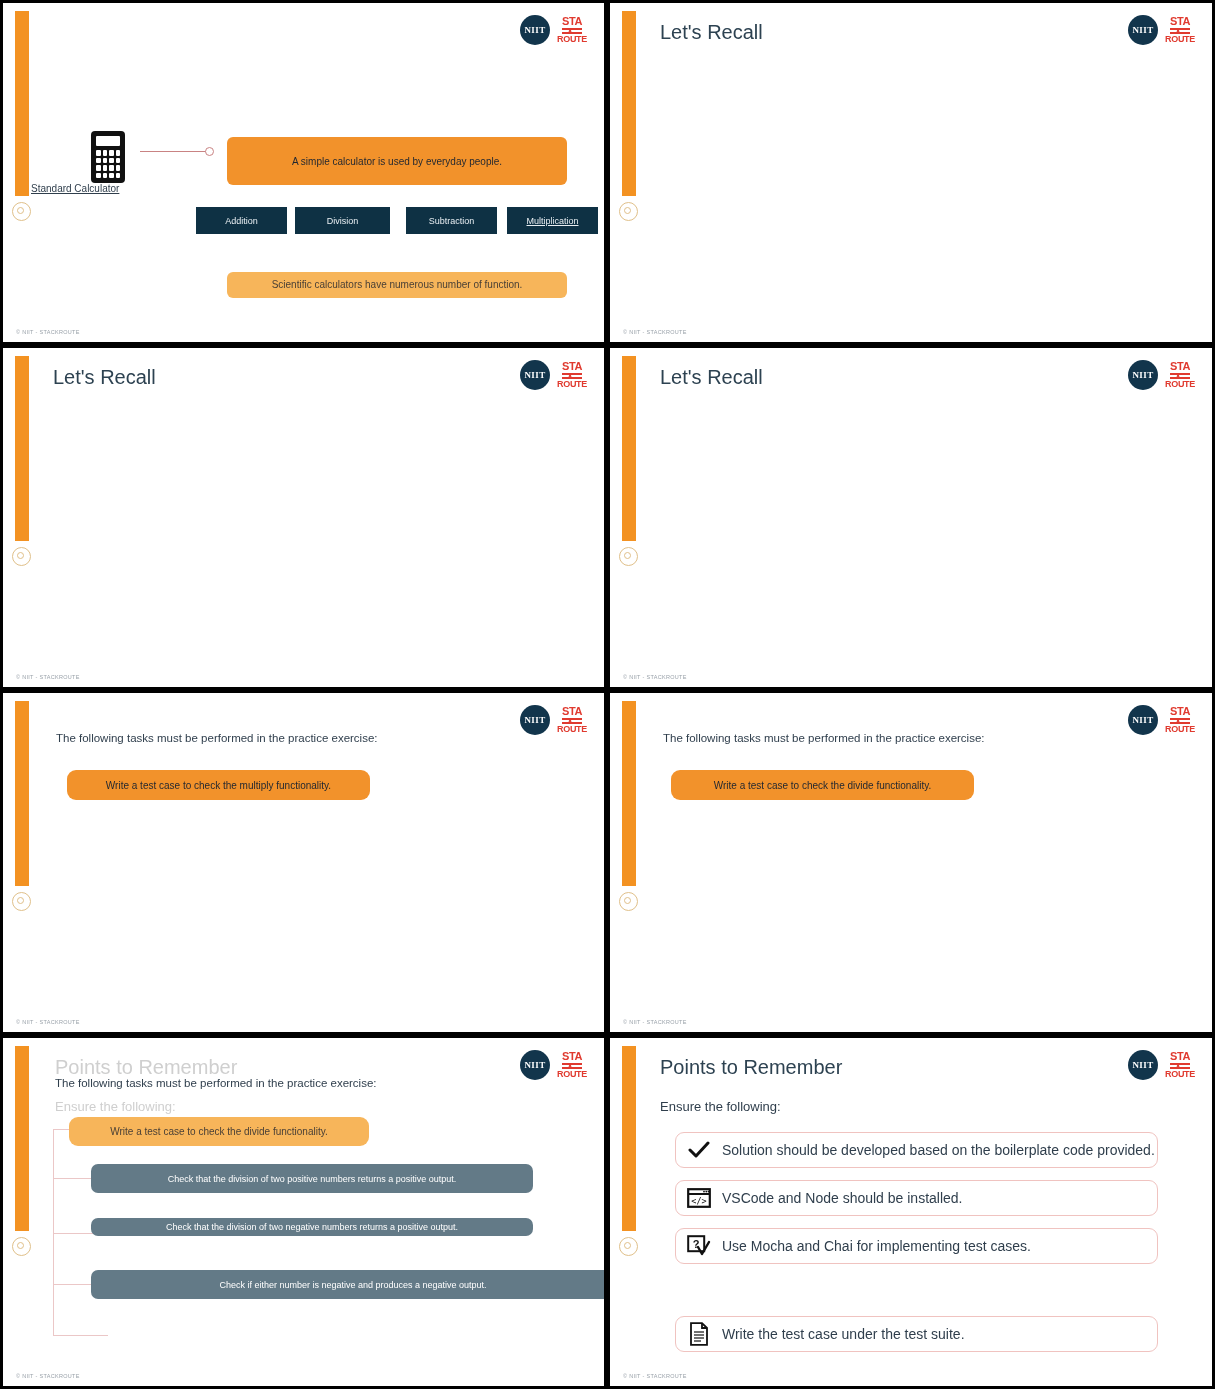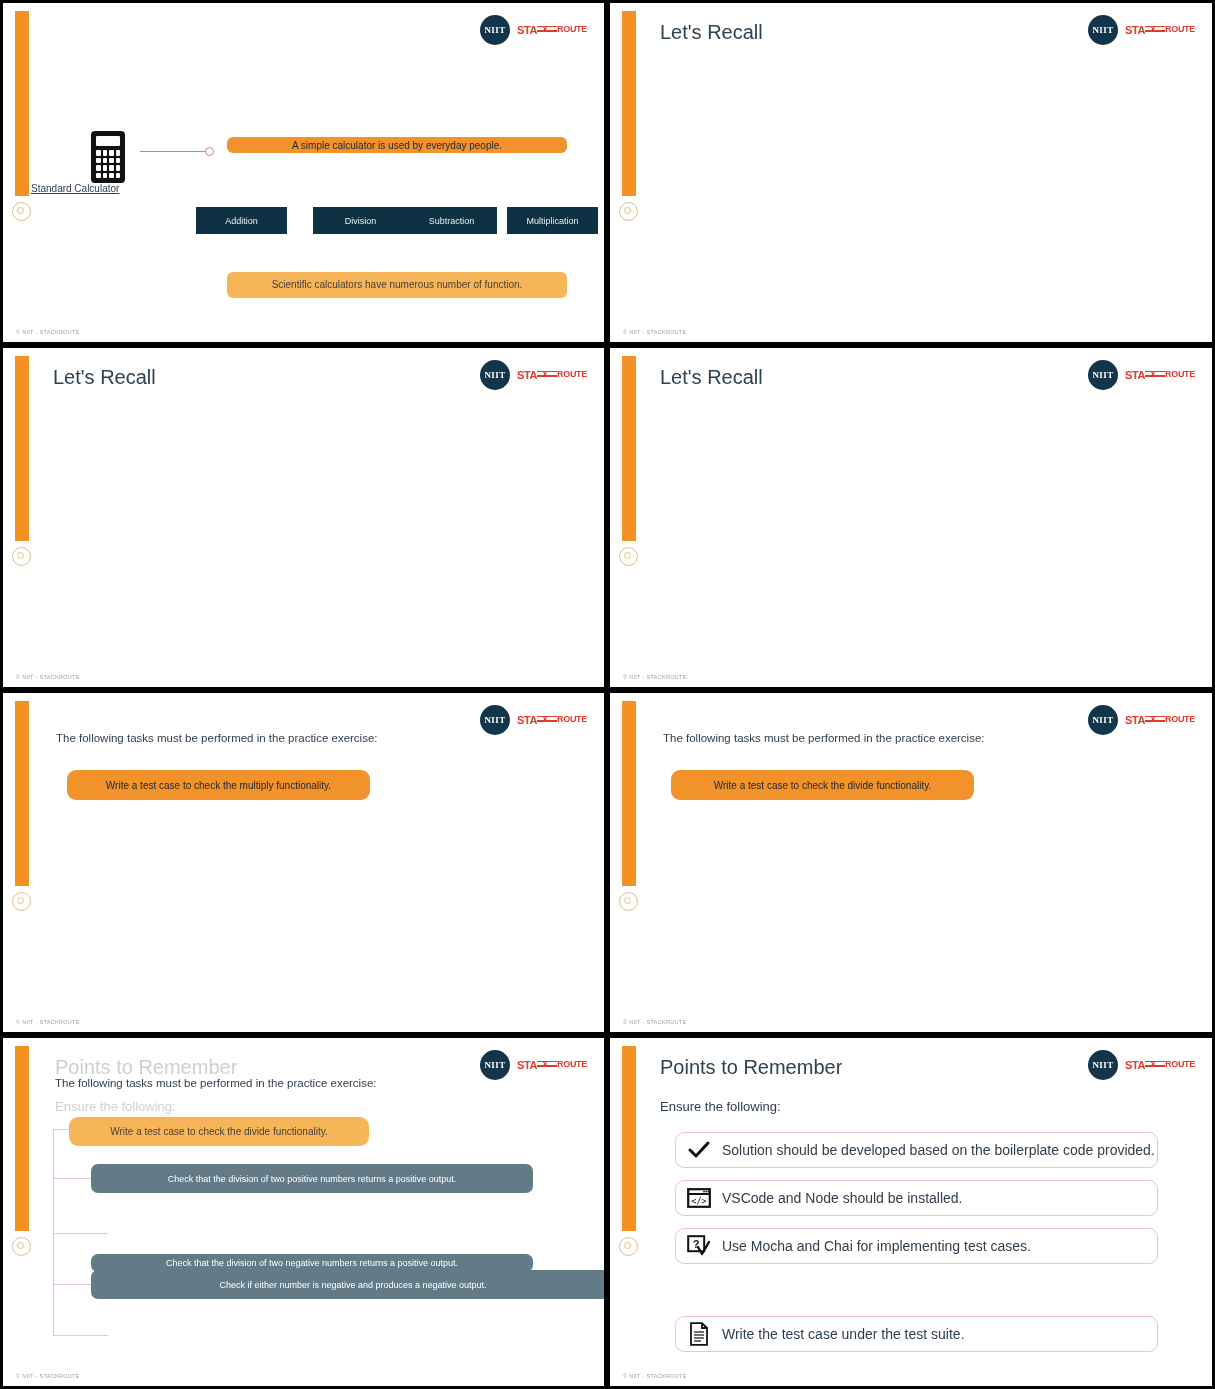--- a/index.html
+++ b/index.html
@@ -11,21 +11,21 @@
 
   
   .rail{position:absolute;left:12px;top:8px;width:14px;height:185px;background:#F39222;}
   .rail-dot{position:absolute;left:9px;top:199px;width:19px;height:19px;border-radius:50%;border:1.6px solid #E0C08A;box-sizing:border-box;}
   .rail-dot:after{content:"";position:absolute;left:4px;top:4px;width:7px;height:7px;border-radius:50%;border:1.6px solid #E0C08A;box-sizing:border-box;}
 
   
   .logo{position:absolute;right:17px;top:12px;display:flex;align-items:center;gap:7px;}
   .logo-niit{width:30px;height:30px;border-radius:50%;background:#12354C;display:flex;align-items:center;justify-content:center;}
   .logo-niit span{color:#fff;font-size:9px;font-weight:bold;letter-spacing:.4px;font-family:"Liberation Serif",serif;}
-  .logo-sr{display:flex;flex-direction:row;line-height:1;}
+  .logo-sr{display:flex;flex-direction:column;align-items:center;line-height:1;}
   .logo-sr .l1{color:#E03A2F;font-size:11px;font-weight:bold;letter-spacing:-.4px;font-family:"Liberation Sans",sans-serif;}
   .logo-sr .lmid{width:20px;height:6px;position:relative;margin:1px 0;}
   .logo-sr .lmid:before,.logo-sr .lmid:after{content:"";position:absolute;left:0;width:20px;height:1.6px;background:#E03A2F;}
   .logo-sr .lmid:before{top:0;}
   .logo-sr .lmid:after{bottom:0;}
   .logo-sr .lx{position:absolute;left:5px;top:-1px;color:#E03A2F;font-size:9px;font-weight:bold;line-height:8px;}
   .logo-sr .l3{color:#E03A2F;font-size:9px;font-weight:bold;letter-spacing:-.3px;}
 
   .footer{position:absolute;left:13px;bottom:7px;color:#9AA2AA;font-size:5.5px;letter-spacing:.3px;}
 
@@ -106,26 +106,26 @@
           <i></i>
           <i></i>
           <i></i>
       </div>
     </div>
     <div class="caption" style="left:28px;top:180px;width:125px;text-decoration:underline;">Standard Calculator</div>
 
     <div class="connector" style="left:137px;top:148px;width:68px;"></div>
     <div class="conn-dot" style="left:202px;top:144px;"></div>
 
-    <div class="callout" style="position:absolute;left:224px;top:134px;width:340px;height:16px;">A simple calculator is used by everyday people.</div>
+    <div class="callout" style="position:absolute;left:224px;top:134px;width:340px;height:48px;">A simple calculator is used by everyday people.</div>
 
     <div class="darkbox" style="position:absolute;left:193px;top:204px;width:91px;height:27px;">Addition</div>
-    <div class="darkbox" style="position:absolute;left:310px;top:204px;width:95px;height:27px;">Division</div>
+    <div class="darkbox" style="position:absolute;left:292px;top:204px;width:95px;height:27px;">Division</div>
     <div class="darkbox" style="position:absolute;left:403px;top:204px;width:91px;height:27px;">Subtraction</div>
-    <div class="darkbox" style="position:absolute;left:504px;top:204px;width:91px;height:27px;">Multiplication</div>
+    <div class="darkbox" style="position:absolute;left:504px;top:204px;width:91px;height:27px;text-decoration:underline;">Multiplication</div>
 
     <div class="callout light" style="position:absolute;left:224px;top:269px;width:340px;height:26px;padding:0 30px;box-sizing:border-box;">Scientific calculators have numerous number of function.</div>
 
     <div class="footer">© NIIT - STACKROUTE</div>
   </div>
 
   <div class="slide">
     <div class="rail"></div>
     <div class="rail-dot"></div>
     <div class="logo">
@@ -247,21 +247,21 @@
     <div class="tline" style="left:50px;top:91px;width:1.3px;height:207px;"></div>
     <div class="tline" style="left:50px;top:91px;width:22px;height:1.3px;"></div>
     <div class="tline" style="left:50px;top:140px;width:55px;height:1.3px;"></div>
     <div class="tline" style="left:50px;top:195px;width:55px;height:1.3px;"></div>
     <div class="tline" style="left:50px;top:246px;width:55px;height:1.3px;"></div>
     <div class="tline" style="left:50px;top:297px;width:55px;height:1.3px;"></div>
 
     <div class="callout light round" style="position:absolute;left:66px;top:79px;width:300px;height:29px;">Write a test case to check the divide functionality.</div>
 
     <div class="slate" style="position:absolute;left:88px;top:126px;width:442px;height:29px;">Check that the division of two positive numbers returns a positive output.</div>
-    <div class="slate" style="position:absolute;left:88px;top:180px;width:442px;height:18px;margin-top:36px;">Check that the division of two negative numbers returns a positive output.</div>
+    <div class="slate" style="position:absolute;left:88px;top:180px;width:442px;height:18px;">Check that the division of two negative numbers returns a positive output.</div>
     <div class="slate" style="position:absolute;left:88px;top:232px;width:524px;height:29px;">Check if either number is negative and produces a negative output.</div>
 
     <div class="footer">© NIIT - STACKROUTE</div>
   </div>
 
   <div class="slide">
     <div class="rail"></div>
     <div class="rail-dot"></div>
     <div class="logo">
       <div class="logo-niit">

